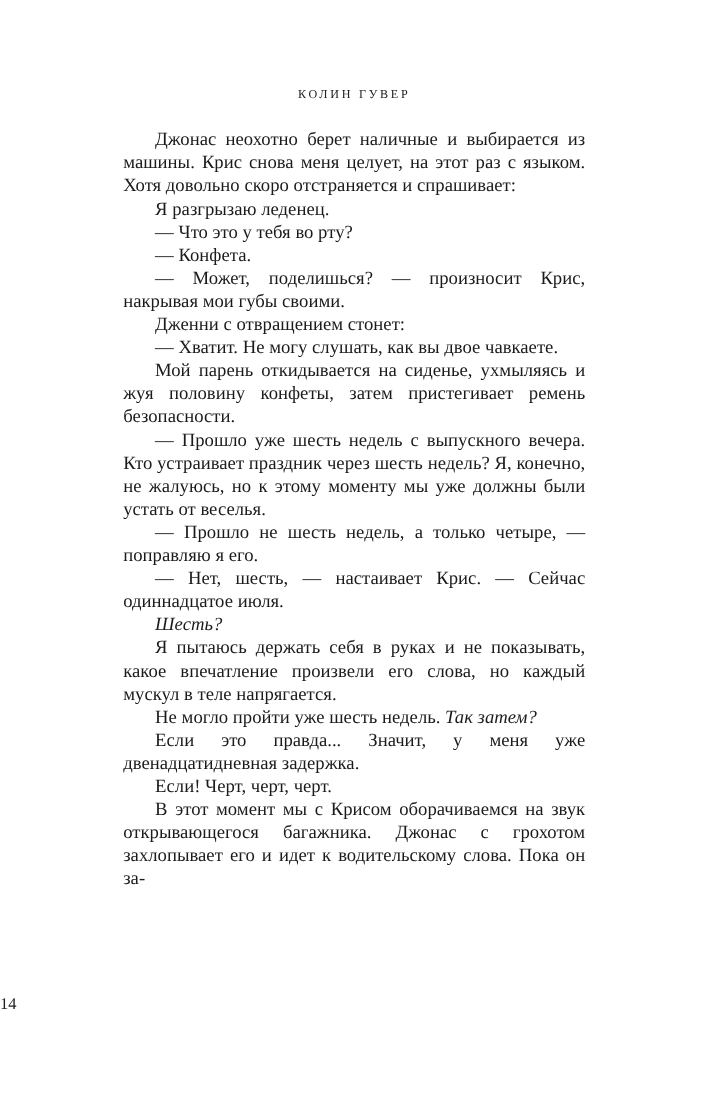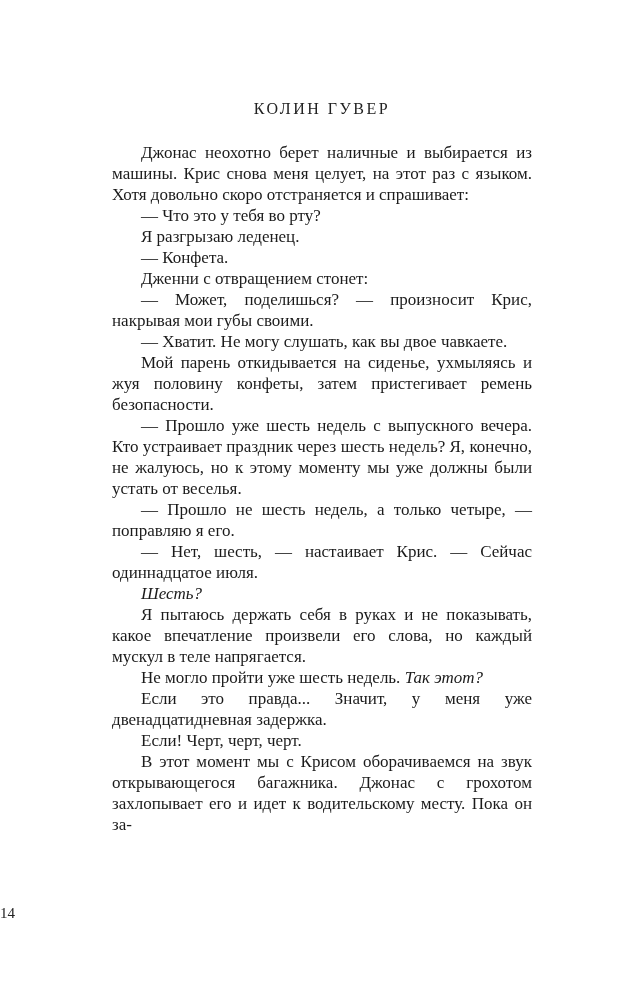--- a/index.html
+++ b/index.html
@@ -16,26 +16,25 @@
   }
   .page {
     box-sizing: border-box;
     position: relative;
     width: 644px;
     height: 1000px;
     padding: 80px 112px 0 112px;
   }
   .running-header {
     text-align: center;
-    font-size: 16px;
+    font-size: 11px;
     letter-spacing: 2.5px;
     color: #222;
     margin-bottom: 24px;
     font-weight: 400;
-    margin-top: 20px;
   }
   .text-block {
     font-size: 17px;
     line-height: 21px;
     text-align: justify;
     text-justify: inter-word;
   }
   .text-block p {
     margin: 0;
     padding: 0;
@@ -59,32 +58,32 @@
   }
 </style>
 </head>
 <body>
 
 <div class="page">
   <div class="running-header">КОЛИН ГУВЕР</div>
 
   <div class="text-block">
       <p><span class="seg">Джонас неохотно берет наличные и выбирается из машины. Крис снова меня целует, на этот раз с языком. Хотя довольно скоро отстраняется и спрашивает:</span></p>
+      <p><span class="seg">Я разгрызаю леденец.</span></p>
       <p><span class="seg">— Что это у тебя во рту?</span></p>
-      <p><span class="seg">Я разгрызаю леденец.</span></p>
       <p><span class="seg">— Конфета.</span></p>
+      <p><span class="seg">— Может, поделишься? — произносит Крис, накрывая мои губы своими.</span></p>
       <p><span class="seg">Дженни с отвращением стонет:</span></p>
-      <p><span class="seg">— Может, поделишься? — произносит Крис, накрывая мои губы своими.</span></p>
       <p><span class="seg">— Хватит. Не могу слушать, как вы двое чавкаете.</span></p>
       <p><span class="seg">Мой парень откидывается на сиденье, ухмыляясь и жуя половину конфеты, затем пристегивает ремень безопасности.</span></p>
       <p><span class="seg">— Прошло уже шесть недель с выпускного вечера. Кто устраивает праздник через шесть недель? Я, конечно, не жалуюсь, но к этому моменту мы уже должны были устать от веселья.</span></p>
       <p><span class="seg">— Прошло не шесть недель, а только четыре, — поправляю я его.</span></p>
       <p><span class="seg">— Нет, шесть, — настаивает Крис. — Сейчас одиннадцатое июля.</span></p>
       <p><span class="seg it">Шесть?</span></p>
       <p><span class="seg">Я пытаюсь держать себя в руках и не показывать, какое впечатление произвели его слова, но каждый мускул в теле напрягается.</span></p>
-      <p><span class="seg">Не могло пройти уже шесть недель. </span><span class="seg it">Так этот?</span></p>
+      <p><span class="seg">Не могло пройти уже шесть недель. </span><span class="seg it">Так затем?</span></p>
       <p><span class="seg">Если это правда... Значит, у меня уже двенадцатидневная задержка.</span></p>
       <p><span class="seg">Если! Черт, черт, черт.</span></p>
-      <p><span class="seg">В этот момент мы с Крисом оборачиваемся на звук открывающегося багажника. Джонас с грохотом захлопывает его и идет к водительскому месту. Пока он за-</span></p>
+      <p><span class="seg">В этот момент мы с Крисом оборачиваемся на звук открывающегося багажника. Джонас с грохотом захлопывает его и идет к водительскому слова. Пока он за-</span></p>
     </div>
 
   <div class="page-number">14</div>
 </div>
 
 </body></html>

